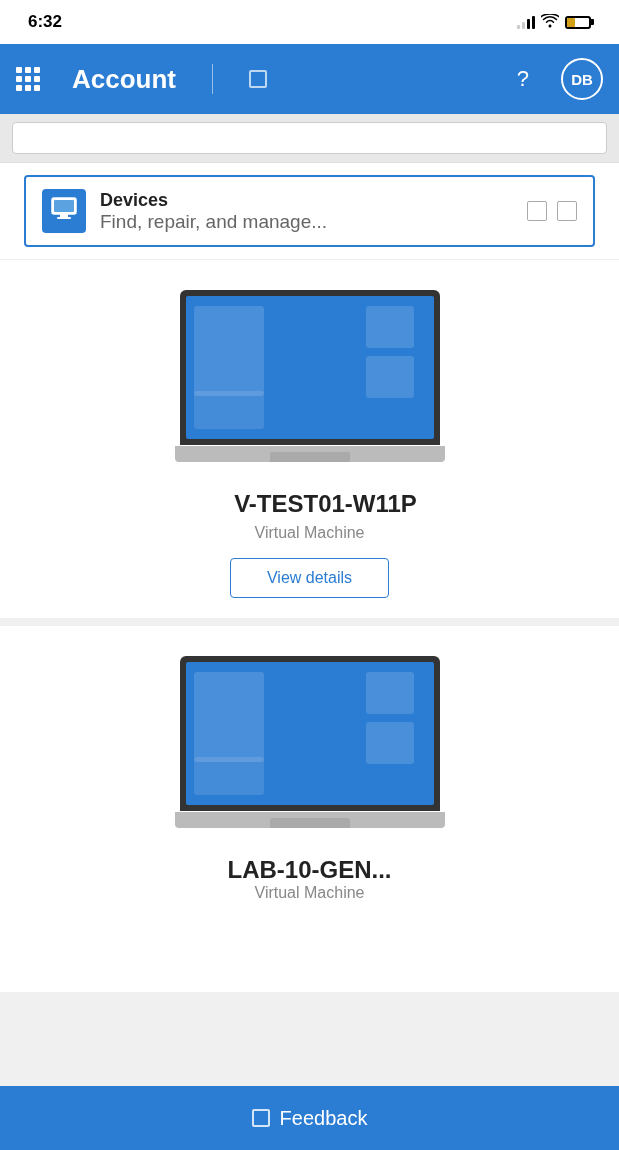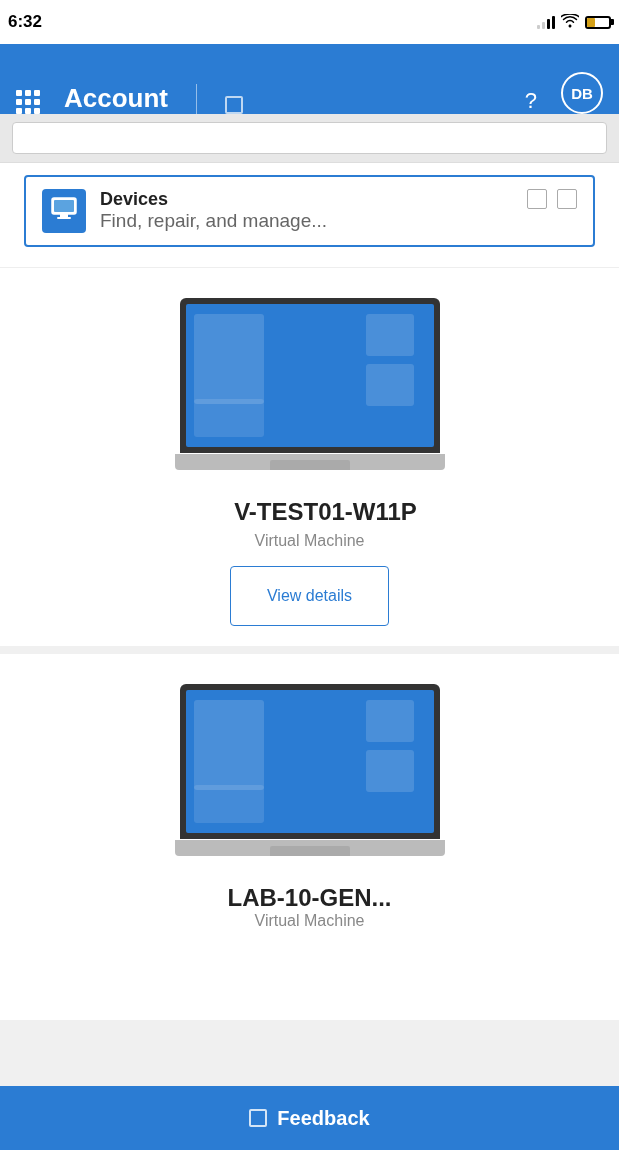--- a/index.html
+++ b/index.html
@@ -14,21 +14,21 @@
       overflow-x: hidden;
     }
 
     
     .status-bar {
       background: #fff;
       height: 44px;
       display: flex;
       align-items: center;
       justify-content: space-between;
-      padding: 0 8px;
+      padding: 0 28px;
     }
     .status-time {
       font-size: 17px;
       font-weight: 600;
       color: #000;
     }
     .status-icons {
       display: flex;
       align-items: center;
       gap: 6px;
@@ -74,23 +74,23 @@
       width: 35%;
       background: #d4a017;
       border-radius: 1px;
     }
 
     
     .header {
       background: #2b7cd3;
       height: 70px;
       display: flex;
-      align-items: flex-end;
+      align-items: center;
       padding: 0 16px;
-      gap: 24px;
+      gap: 32px;
     }
     .grid-icon {
       display: grid;
       grid-template-columns: repeat(3, 1fr);
       gap: 3px;
       width: 24px;
       height: 24px;
       cursor: pointer;
     }
     .grid-dot {
@@ -156,24 +156,24 @@
     
     .main-content {
       background: #fff;
       margin: 0;
       padding-bottom: 80px;
     }
 
     
     .devices-row {
       display: flex;
-      align-items: flex-start;
+      align-items: center;
       padding: 12px 16px;
       border: 2px solid #2b7cd3;
-      margin: 0 12px 20px 12px;
+      margin: 0 12px 12px 12px;
       border-radius: 4px;
       background: #fff;
       cursor: pointer;
     }
     .devices-icon-wrap {
       width: 44px;
       height: 44px;
       background: #2b7cd3;
       border-radius: 4px;
       display: flex;
@@ -308,21 +308,21 @@
     }
     .device-type {
       font-size: 16px;
       color: #888;
       margin-bottom: 16px;
     }
     .view-details-btn {
       border: 1.5px solid #2b7cd3;
       color: #2b7cd3;
       background: #fff;
-      padding: 20px 36px;
+      padding: 10px 36px;
       border-radius: 4px;
       font-size: 16px;
       cursor: pointer;
       font-weight: 500;
     }
 
     
     .device-card-2 {
       display: flex;
       flex-direction: column;
@@ -349,21 +349,21 @@
     }
     .feedback-checkbox {
       width: 18px;
       height: 18px;
       border: 2px solid rgba(255,255,255,0.8);
       border-radius: 2px;
     }
     .feedback-label {
       color: #fff;
       font-size: 20px;
-      font-weight: 700;
+      font-weight: 400;
     }
 
     
     .partial-text {
       font-size: 24px;
       font-weight: 800;
       color: #222;
       text-align: center;
       width: 100%;
       overflow: hidden;

